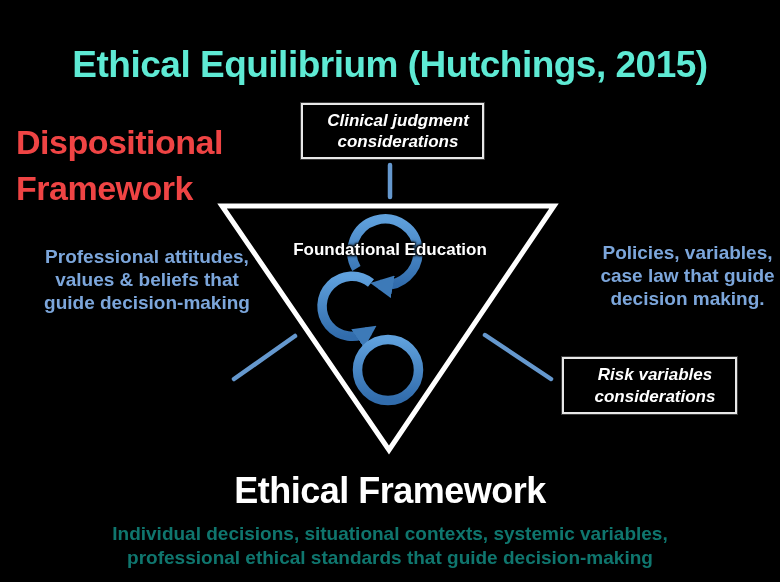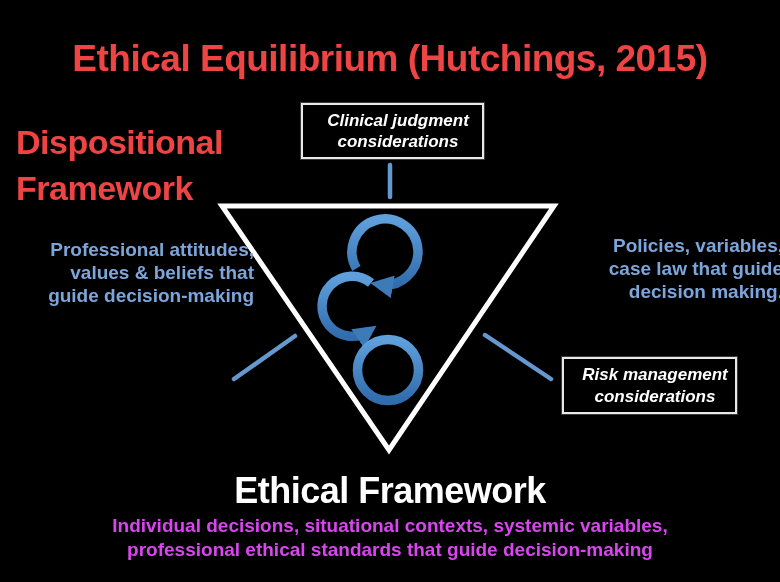--- a/index.html
+++ b/index.html
@@ -1,42 +1,42 @@
 <!DOCTYPE html>
 <html><head>
 <meta charset="utf-8">
 <style>
   html,body{margin:0;padding:0;background:#000;}
   .slide{
     position:relative;width:780px;height:582px;background:#000;overflow:hidden;
     font-family:"Liberation Sans",sans-serif;color:#fff;
   }
   .title{
-    position:absolute;top:28px;left:0;right:0;margin:10px;
-    text-align:center;font-size:37px;font-weight:700;letter-spacing:-0.5px;color:#ef4444;
+    position:absolute;top:28px;left:0;right:0;margin:16px;
+    text-align:center;font-size:37px;font-weight:700;letter-spacing:-0.5px;color:#5eead4;
   }
   .fw-heading{
     position:absolute;margin:0;font-size:34px;font-weight:700;line-height:1.36;
     letter-spacing:-0.5px;color:#ef4444;
   }
   .fw-heading.left{left:16px;top:119px;width:235px;text-align:left;}
   .fw-heading.right{left:540px;top:119px;width:235px;text-align:center;}
   .fw-desc{
-    position:absolute;margin:5px;font-size:19px;font-weight:700;line-height:1.22;
-    color:#7ca6db;text-align:right;
+    position:absolute;margin:12px;font-size:19px;font-weight:700;line-height:1.22;
+    color:#7ca6db;text-align:center;
   }
   .fw-desc.left{left:21px;top:233px;width:228px;}
   .fw-desc.right{left:573px;top:229px;width:205px;}
   .ethical-heading{
     position:absolute;top:454px;left:0;right:0;margin:16px;text-align:center;
     font-size:36px;font-weight:700;letter-spacing:-0.5px;color:#fff;
   }
   .ethical-desc{
-    position:absolute;top:514px;left:80px;right:80px;margin:0;text-align:center;
-    font-size:19px;font-weight:700;line-height:1.28;color:#d946ef;
+    position:absolute;top:514px;left:80px;right:80px;margin:8px;text-align:center;
+    font-size:19px;font-weight:700;line-height:1.28;color:#0f766e;
   }
   .cons-box{
     position:absolute;display:flex;align-items:center;justify-content:center;
     background:#000;border:2px solid #e8e8e8;box-shadow:0 0 0 1px #3a3a3a;
     text-align:center;font-style:italic;font-weight:700;font-size:17px;line-height:1.25;
     color:#fff;box-sizing:border-box;padding-left:11px;
   }
   .cons-box.clinical{left:301px;top:103px;width:183px;height:56px;}
   .cons-box.personal{left:78px;top:357px;width:147px;height:58px;}
   .cons-box.risk{left:562px;top:357px;width:175px;height:57px;}
@@ -72,26 +72,27 @@
 
     <line x1="390" y1="165" x2="390" y2="197" stroke="#6598ce" stroke-width="4.5" stroke-linecap="round"></line>
     <line x1="234" y1="379" x2="295" y2="336" stroke="#6598ce" stroke-width="4.5" stroke-linecap="round"></line>
     <line x1="485" y1="335" x2="551" y2="379" stroke="#6598ce" stroke-width="4.5" stroke-linecap="round"></line>
 
     <path d="M356.4 268.5 A33 33 0 1 1 379.3 284.5" fill="none" stroke="url(#bluegrad)" stroke-width="9.5" marker-end="url(#ah)"></path>
     <path d="M371 283 A30 30 0 1 0 369 331" fill="none" stroke="url(#bluegrad)" stroke-width="9.5" marker-end="url(#ah)"></path>
     <circle cx="388" cy="370" r="30.5" fill="none" stroke="url(#bluegrad)" stroke-width="9.5"></circle>
   </svg>
 
+  <div class="cycle-label step0">Foundational Education</div>
 
   <div class="cons-box clinical">
     <span>Clinical judgment considerations</span>
   </div>
   <div class="cons-box risk">
-    <span>Risk management considerations</span>
+    <span>Risk variables considerations</span>
   </div>
 
   <h2 class="fw-heading left">Dispositional Framework</h2>
   <p class="fw-desc left">Professional attitudes, values &amp; beliefs that guide decision-making</p>
 
   <p class="fw-desc right">Policies, variables, case law that guide decision making.</p>
 
   <h2 class="ethical-heading">Ethical Framework</h2>
   <p class="ethical-desc">Individual decisions, situational contexts, systemic variables, professional ethical standards that guide decision-making</p>
 

